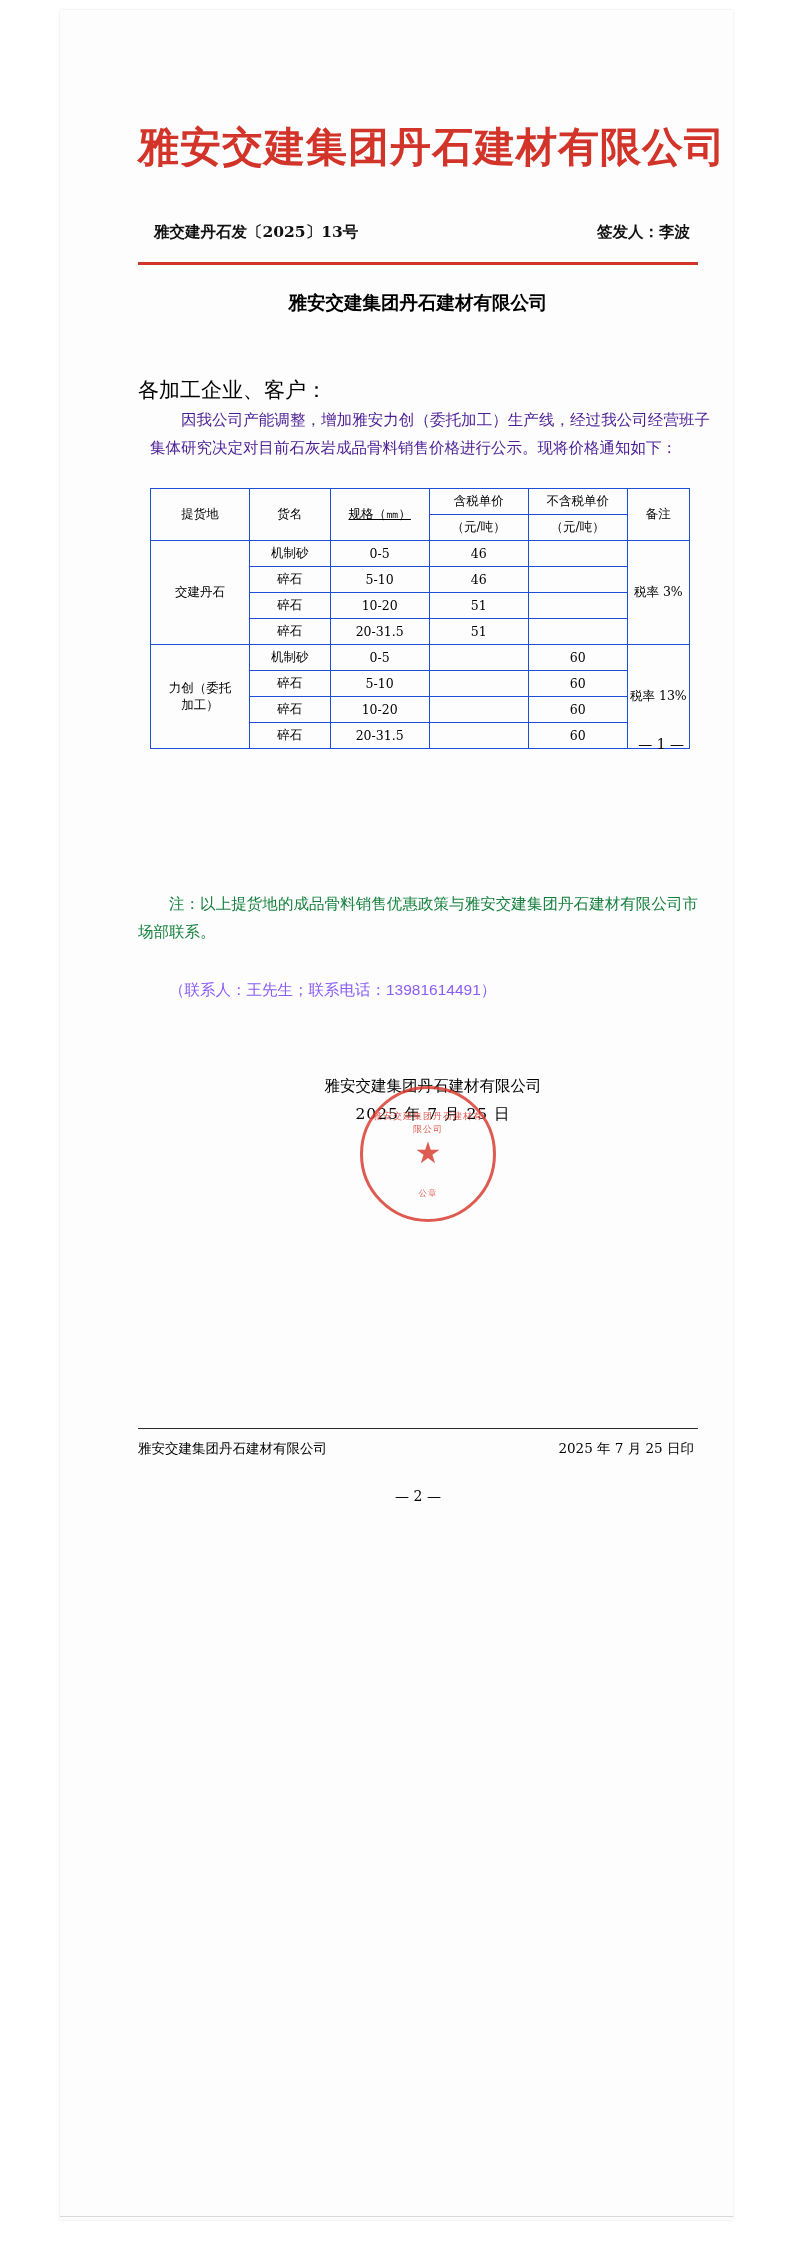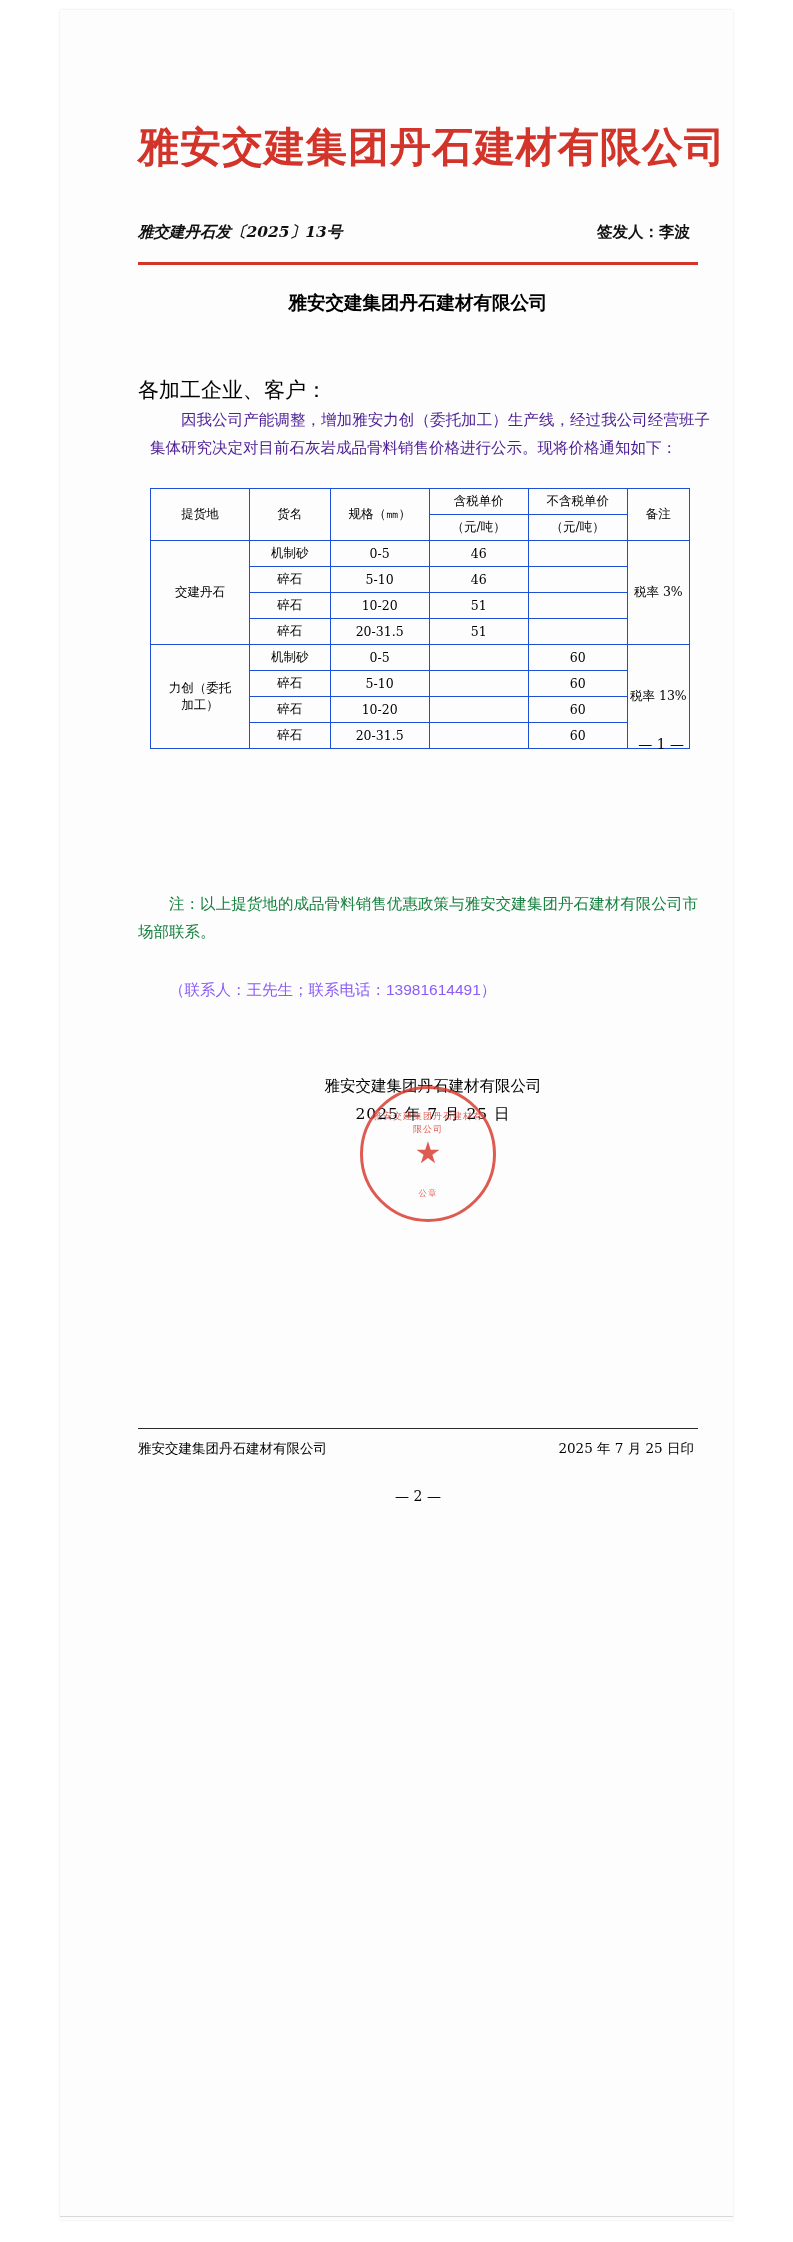--- a/index.html
+++ b/index.html
@@ -57,23 +57,22 @@
     top: 212px;
     width: 560px;
     height: 24px;
     font-size: 15.5px;
     color: #111;
     font-family: "DejaVu Serif", "Liberation Serif", serif;
     font-weight: bold;
   }
   .docnum {
     position: absolute;
-    left: 0;
+    left: 16px;
     top: 0;
-    font-style: italic;
   }
   .signer {
     position: absolute;
     right: 8px;
     top: 0;
   }
   .red-rule {
     position: absolute;
     left: 0;
     top: 252px;
@@ -132,21 +131,21 @@
     text-align: center;
     vertical-align: middle;
     padding: 0;
     height: 25px;
     font-weight: normal;
   }
   .price-table .hdr-top td { height: 25px; }
   .price-table .hdr-bot td { height: 25px; }
   .col-place  { width: 96px; }
   .col-name   { width: 78px; }
-  .col-spec   { width: 96px; }
+  .col-spec   { width: 96px; text-decoration: underline; }
   .col-tax    { width: 96px; }
   .col-notax  { width: 96px; }
   .col-remark { width: 60px; }
 
   
   .page-num-1 {
     position: absolute;
     right: 14px;
     top: 726px;
     font-size: 14px;

